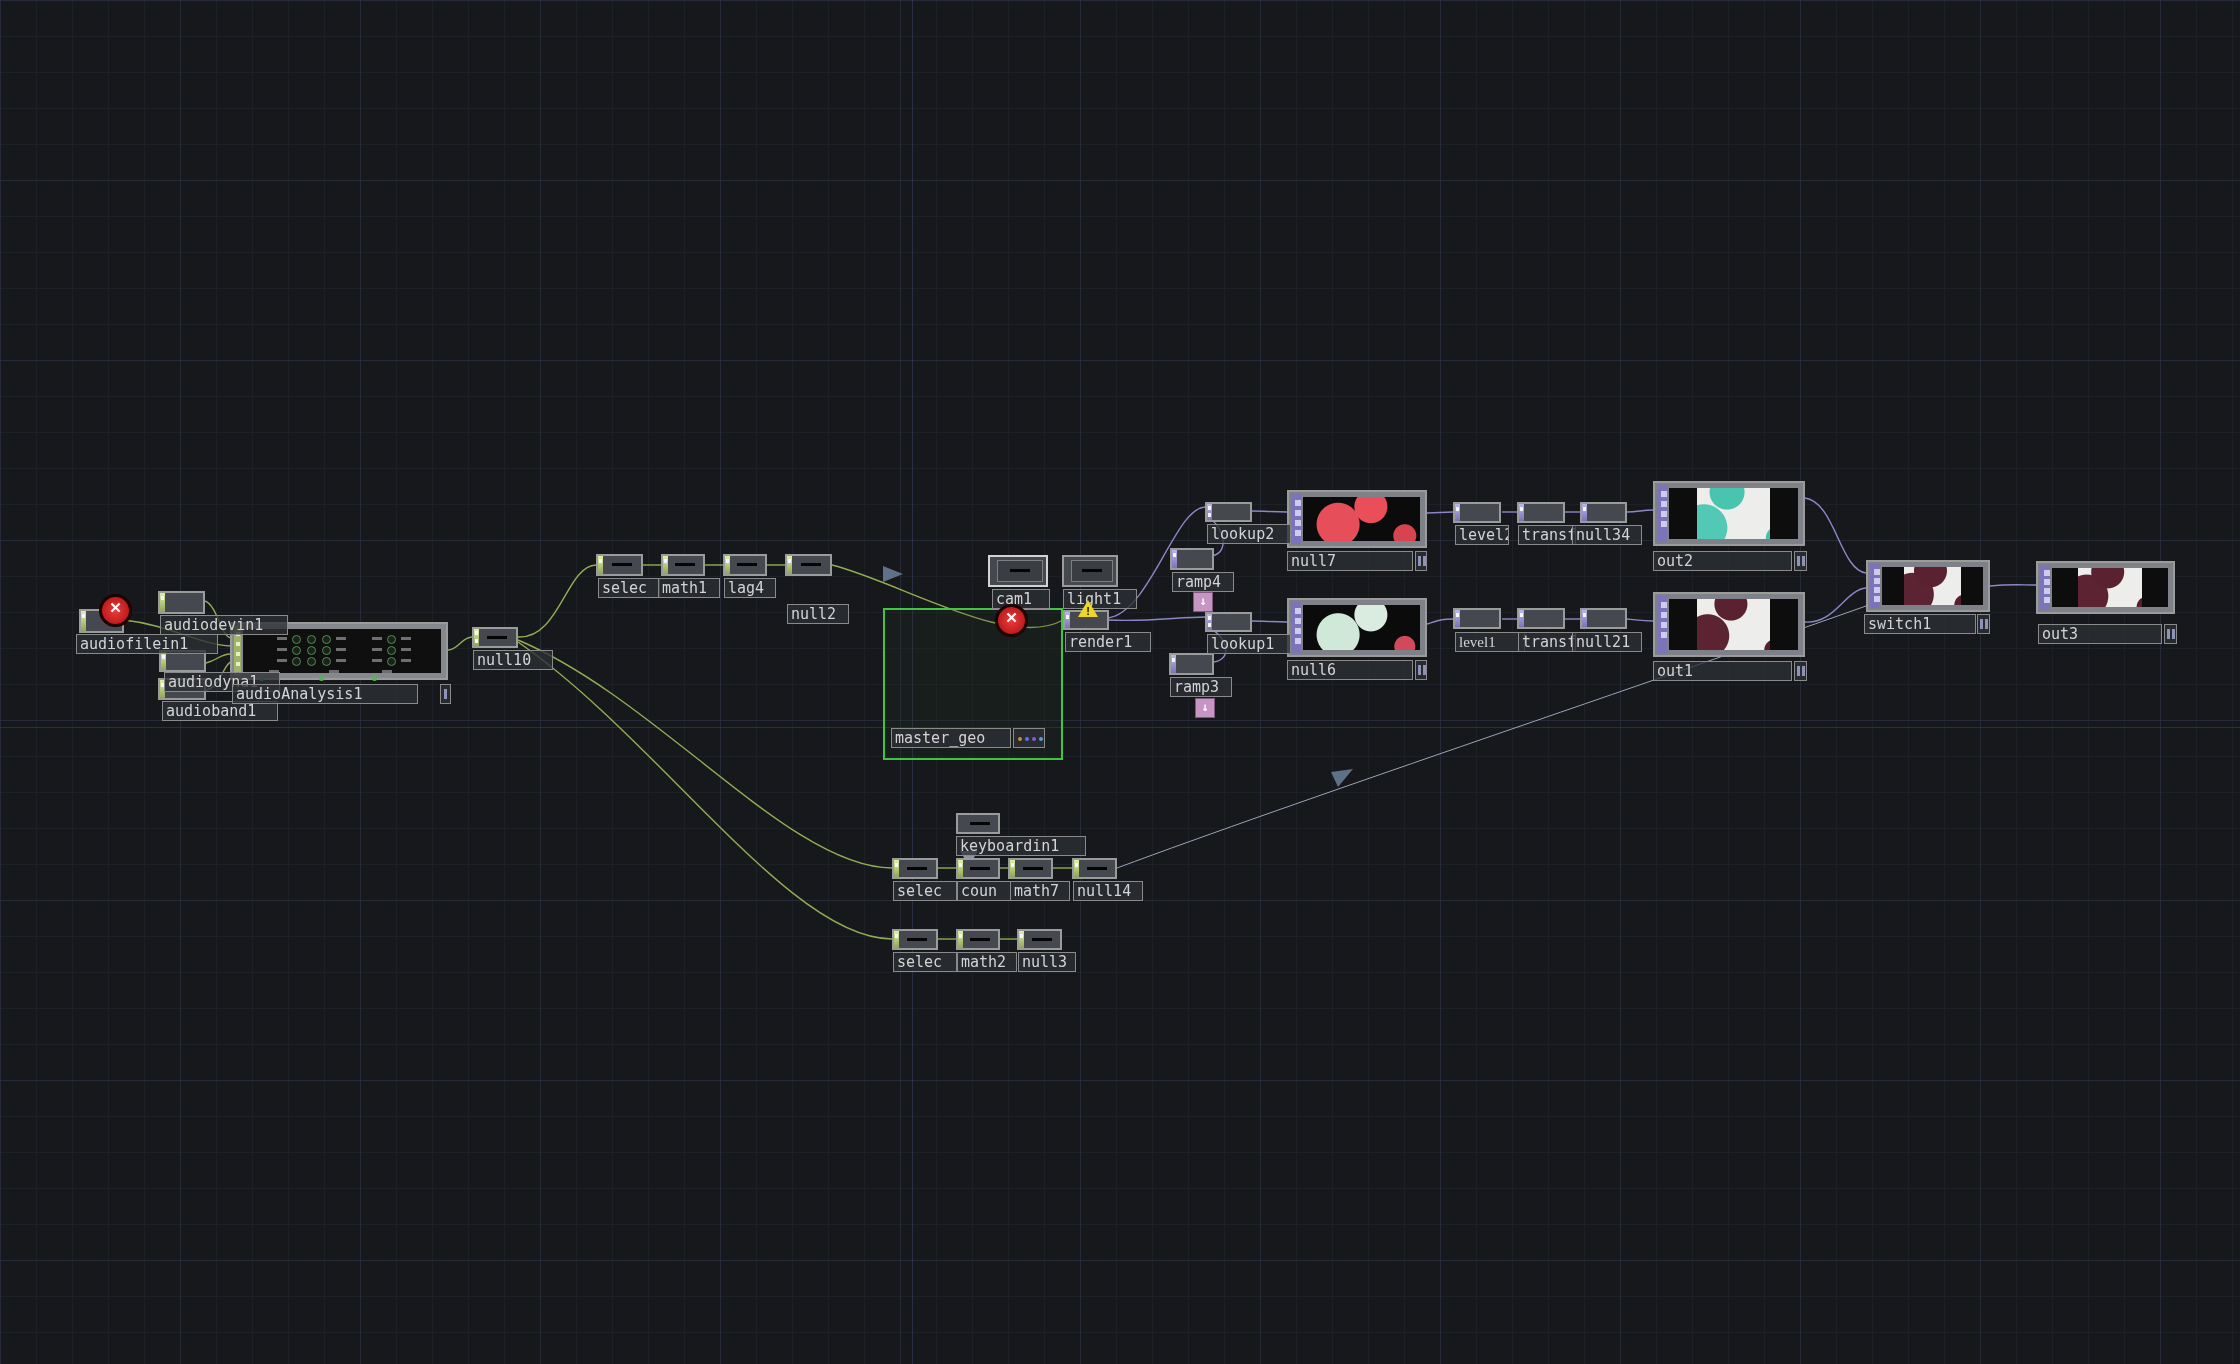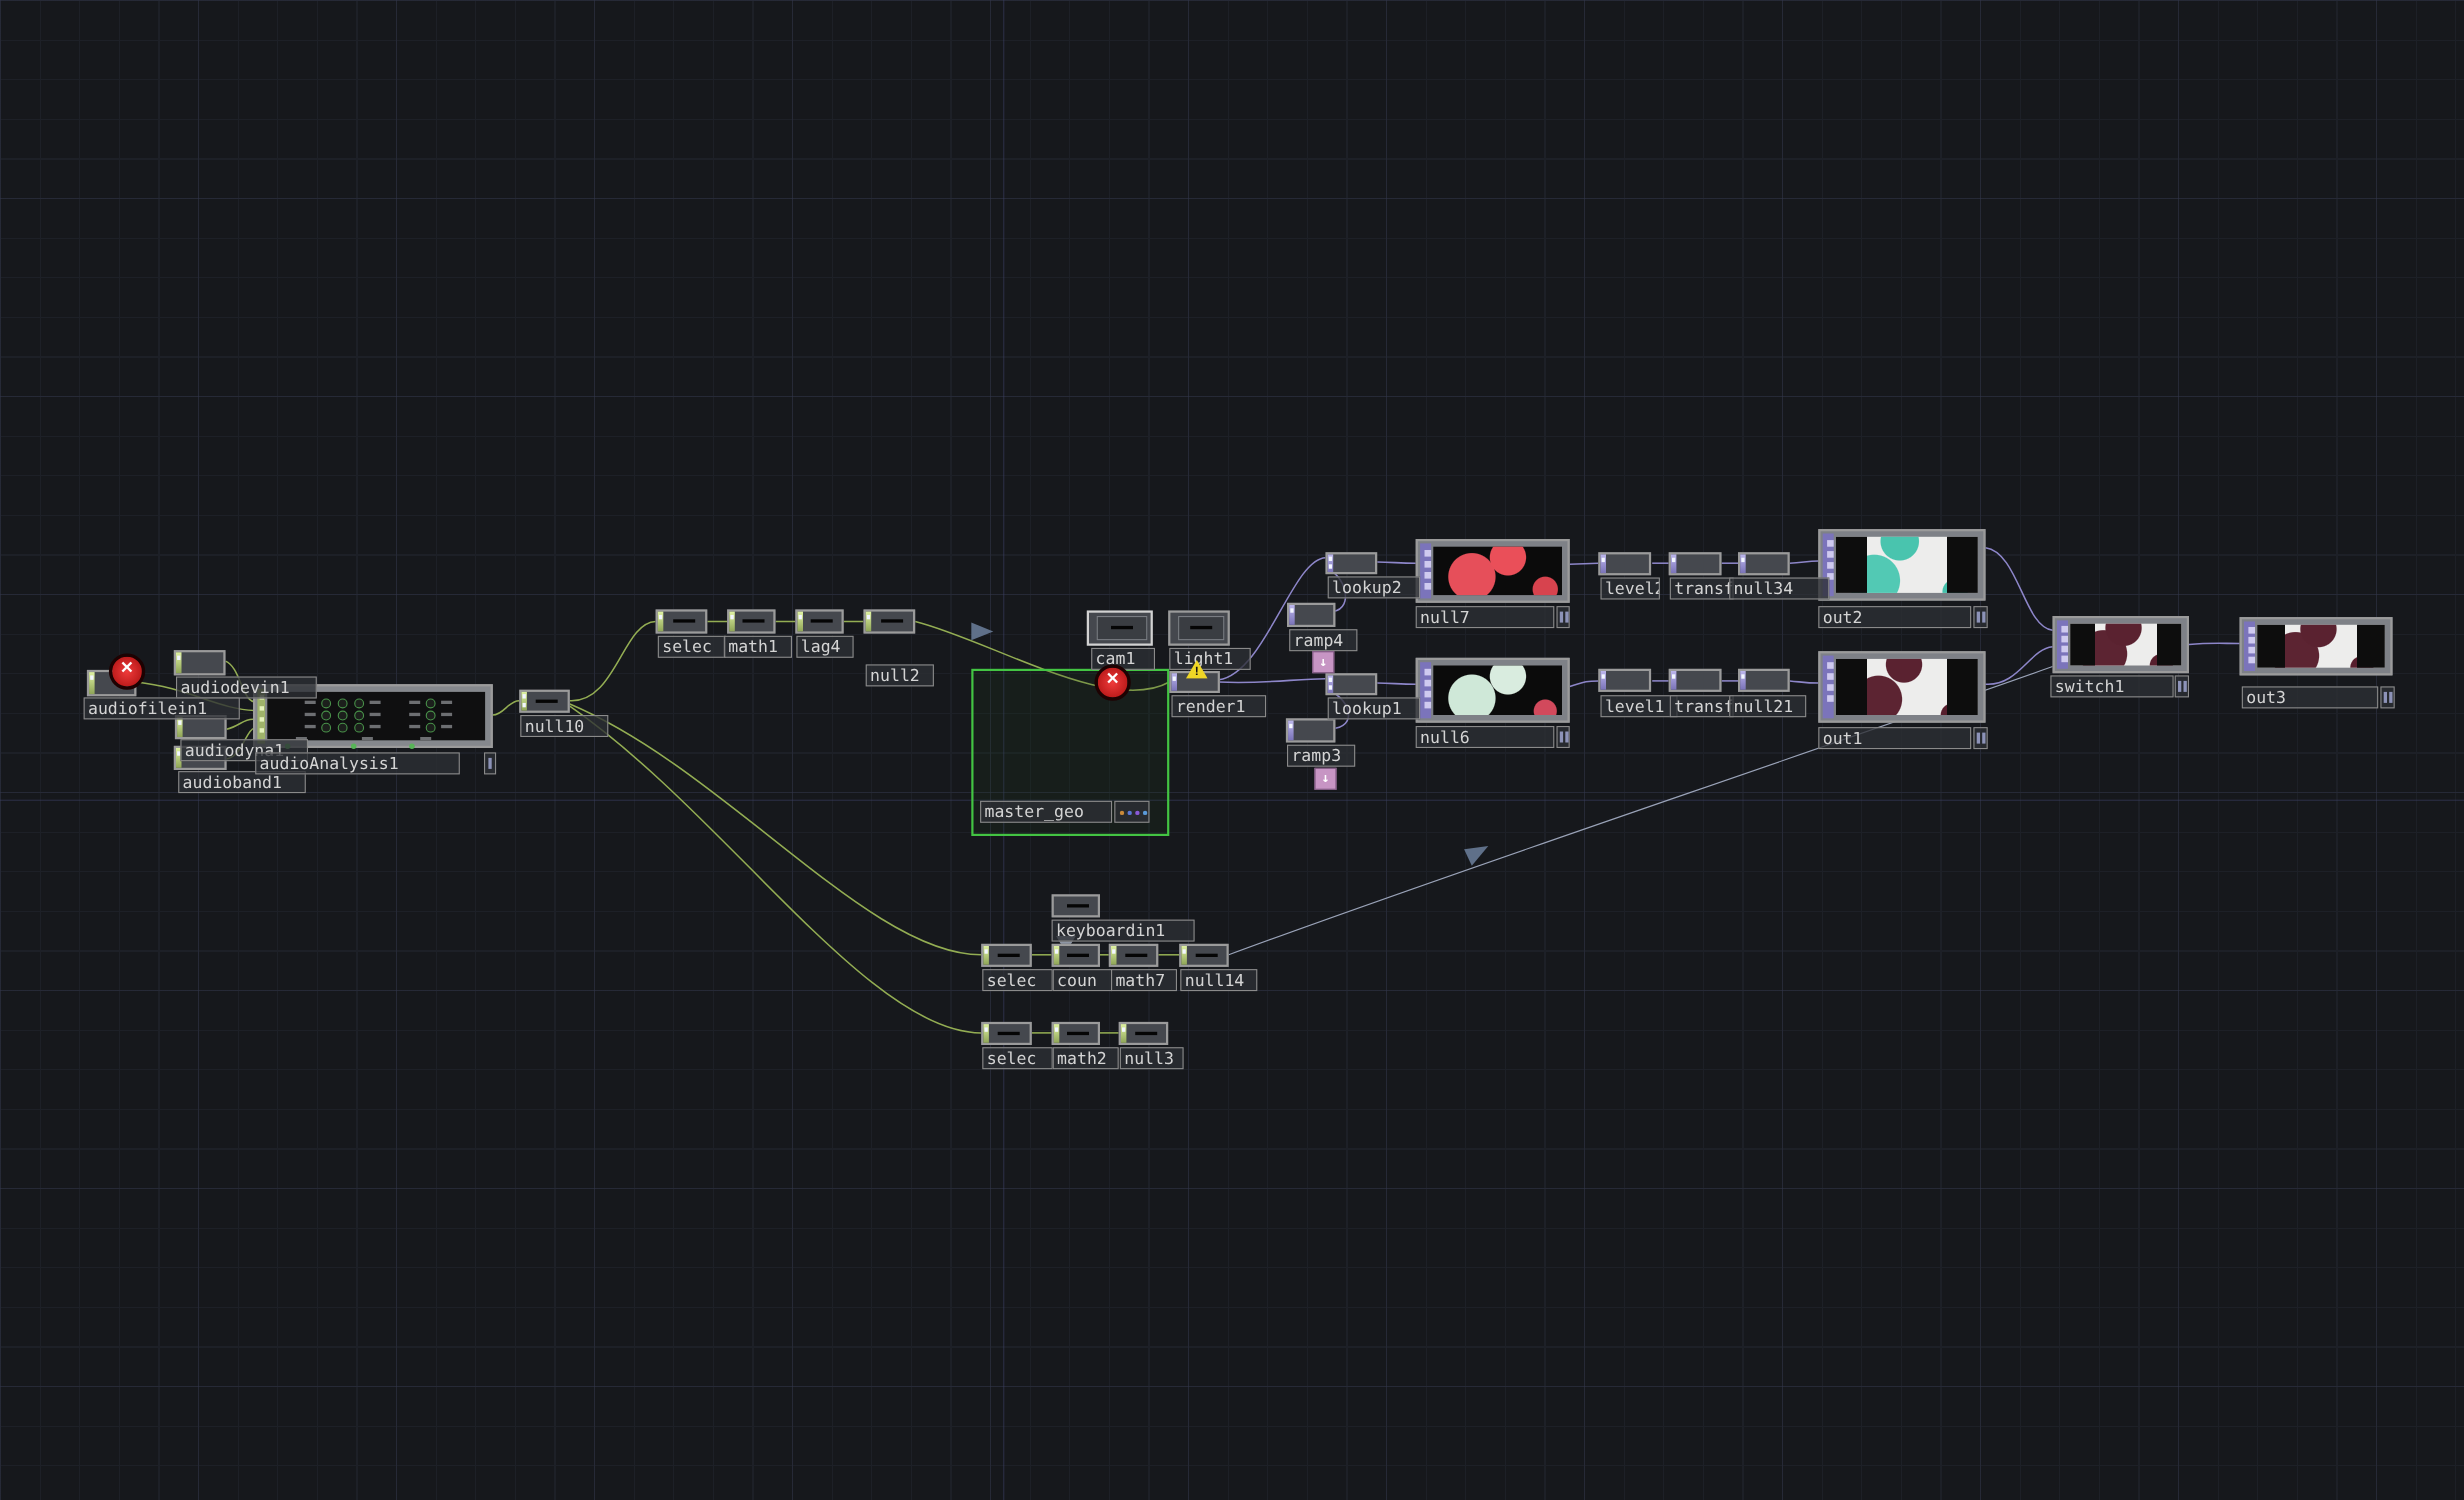--- a/index.html
+++ b/index.html
@@ -327,21 +327,21 @@
       <span class="strip">
         <i class="tick" style="top:3px"></i>
       </span>
     </div>
   <div class="nlabel" style="left:1518px;top:525px;width:58px;">transform4</div>
   <div class="node top" style="left:1580px;top:502px;width:47px;height:21px;">
       <span class="strip">
         <i class="tick" style="top:3px"></i>
       </span>
     </div>
-  <div class="nlabel" style="left:1572px;top:525px;width:91px;">null34</div>
+  <div class="nlabel" style="left:1572px;top:525px;width:70px;">null34</div>
 
   <div class="bigtop" style="left:1653px;top:481px;width:152px;height:65px;">
     <span class="bstrip">
         <i class="bsq" style="top:6px"></i>
         <i class="bsq" style="top:16px"></i>
         <i class="bsq" style="top:26px"></i>
         <i class="bsq" style="top:36px"></i>
       </span>
     <div class="preview prev-teal"></div>
   </div>
@@ -349,21 +349,21 @@
   <div class="flagbox" style="left:1794px;top:551px;width:13px;">
       <i style="left:2px;"></i>
       <i style="left:7px;"></i>
     </div>
 
   <div class="node top" style="left:1453px;top:608px;width:48px;height:21px;">
       <span class="strip">
         <i class="tick" style="top:3px"></i>
       </span>
     </div>
-  <div class="nlabel" style="left:1455px;top:632px;width:70px;">level1</div>
+  <div class="nlabel" style="left:1455px;top:632px;width:70px;font-family:Liberation Serif, serif;">level1</div>
   <div class="node top" style="left:1517px;top:608px;width:48px;height:21px;">
       <span class="strip">
         <i class="tick" style="top:3px"></i>
       </span>
     </div>
   <div class="nlabel" style="left:1518px;top:632px;width:58px;">transform1</div>
   <div class="node top" style="left:1580px;top:608px;width:47px;height:21px;">
       <span class="strip">
         <i class="tick" style="top:3px"></i>
       </span>

